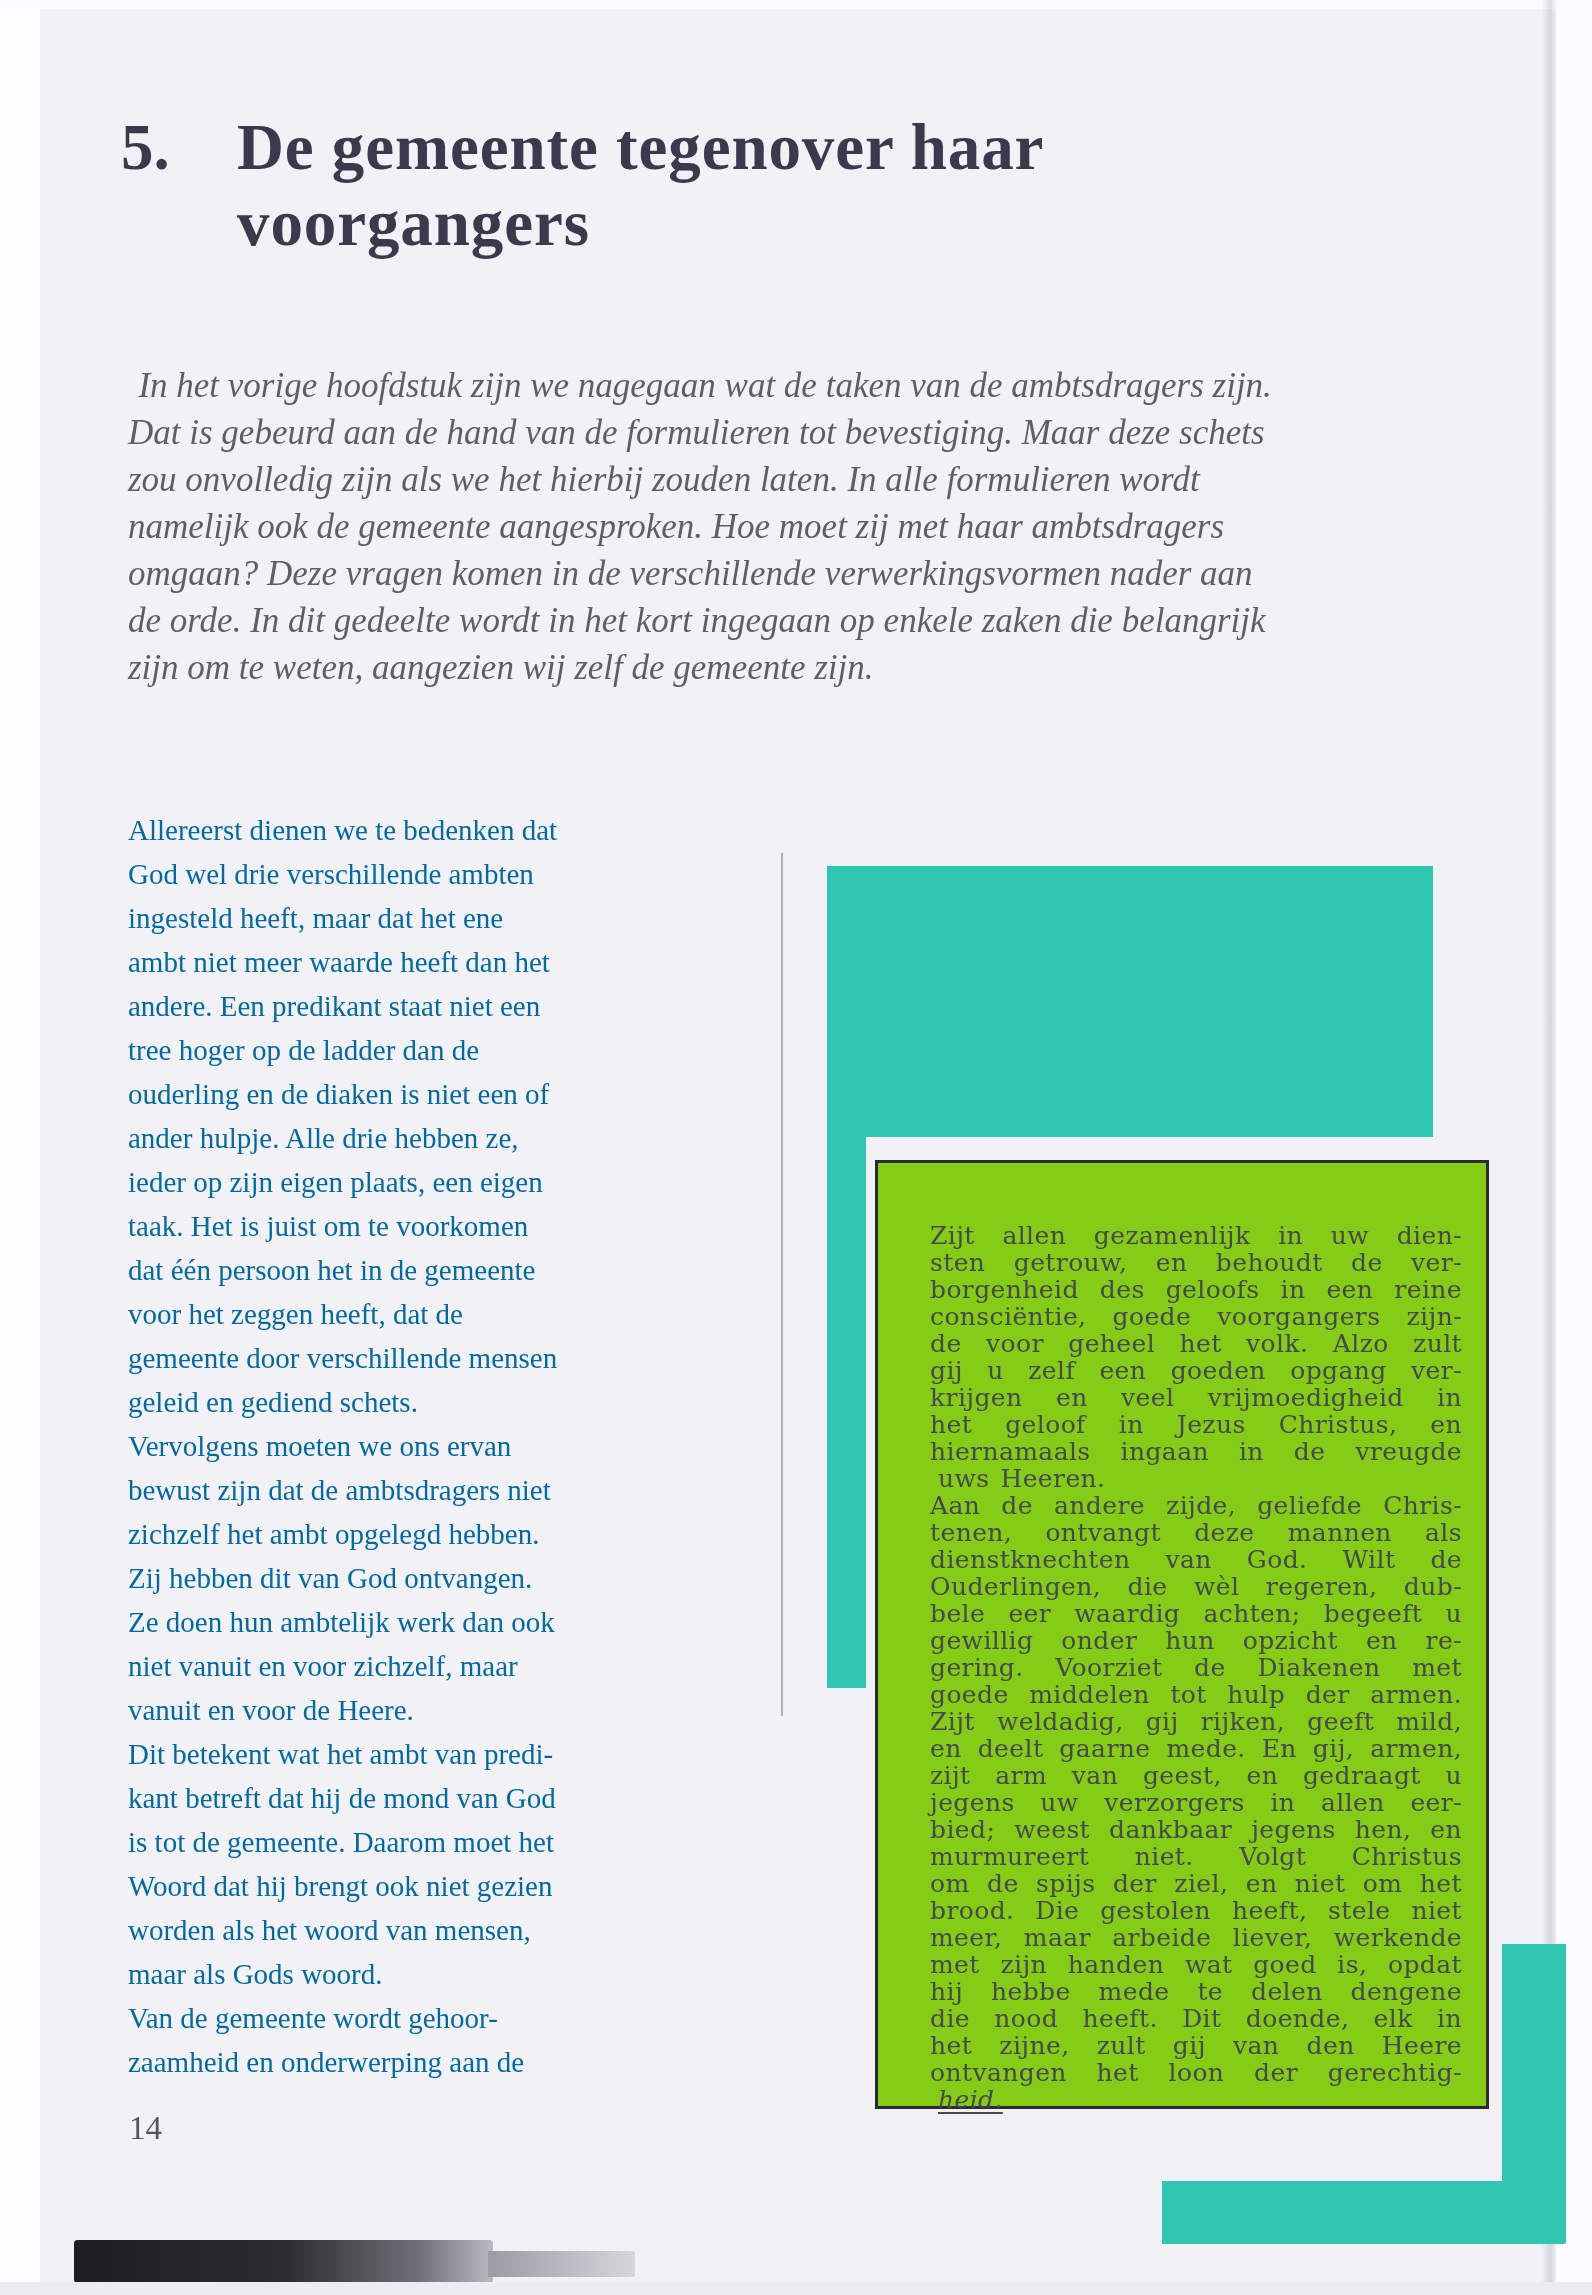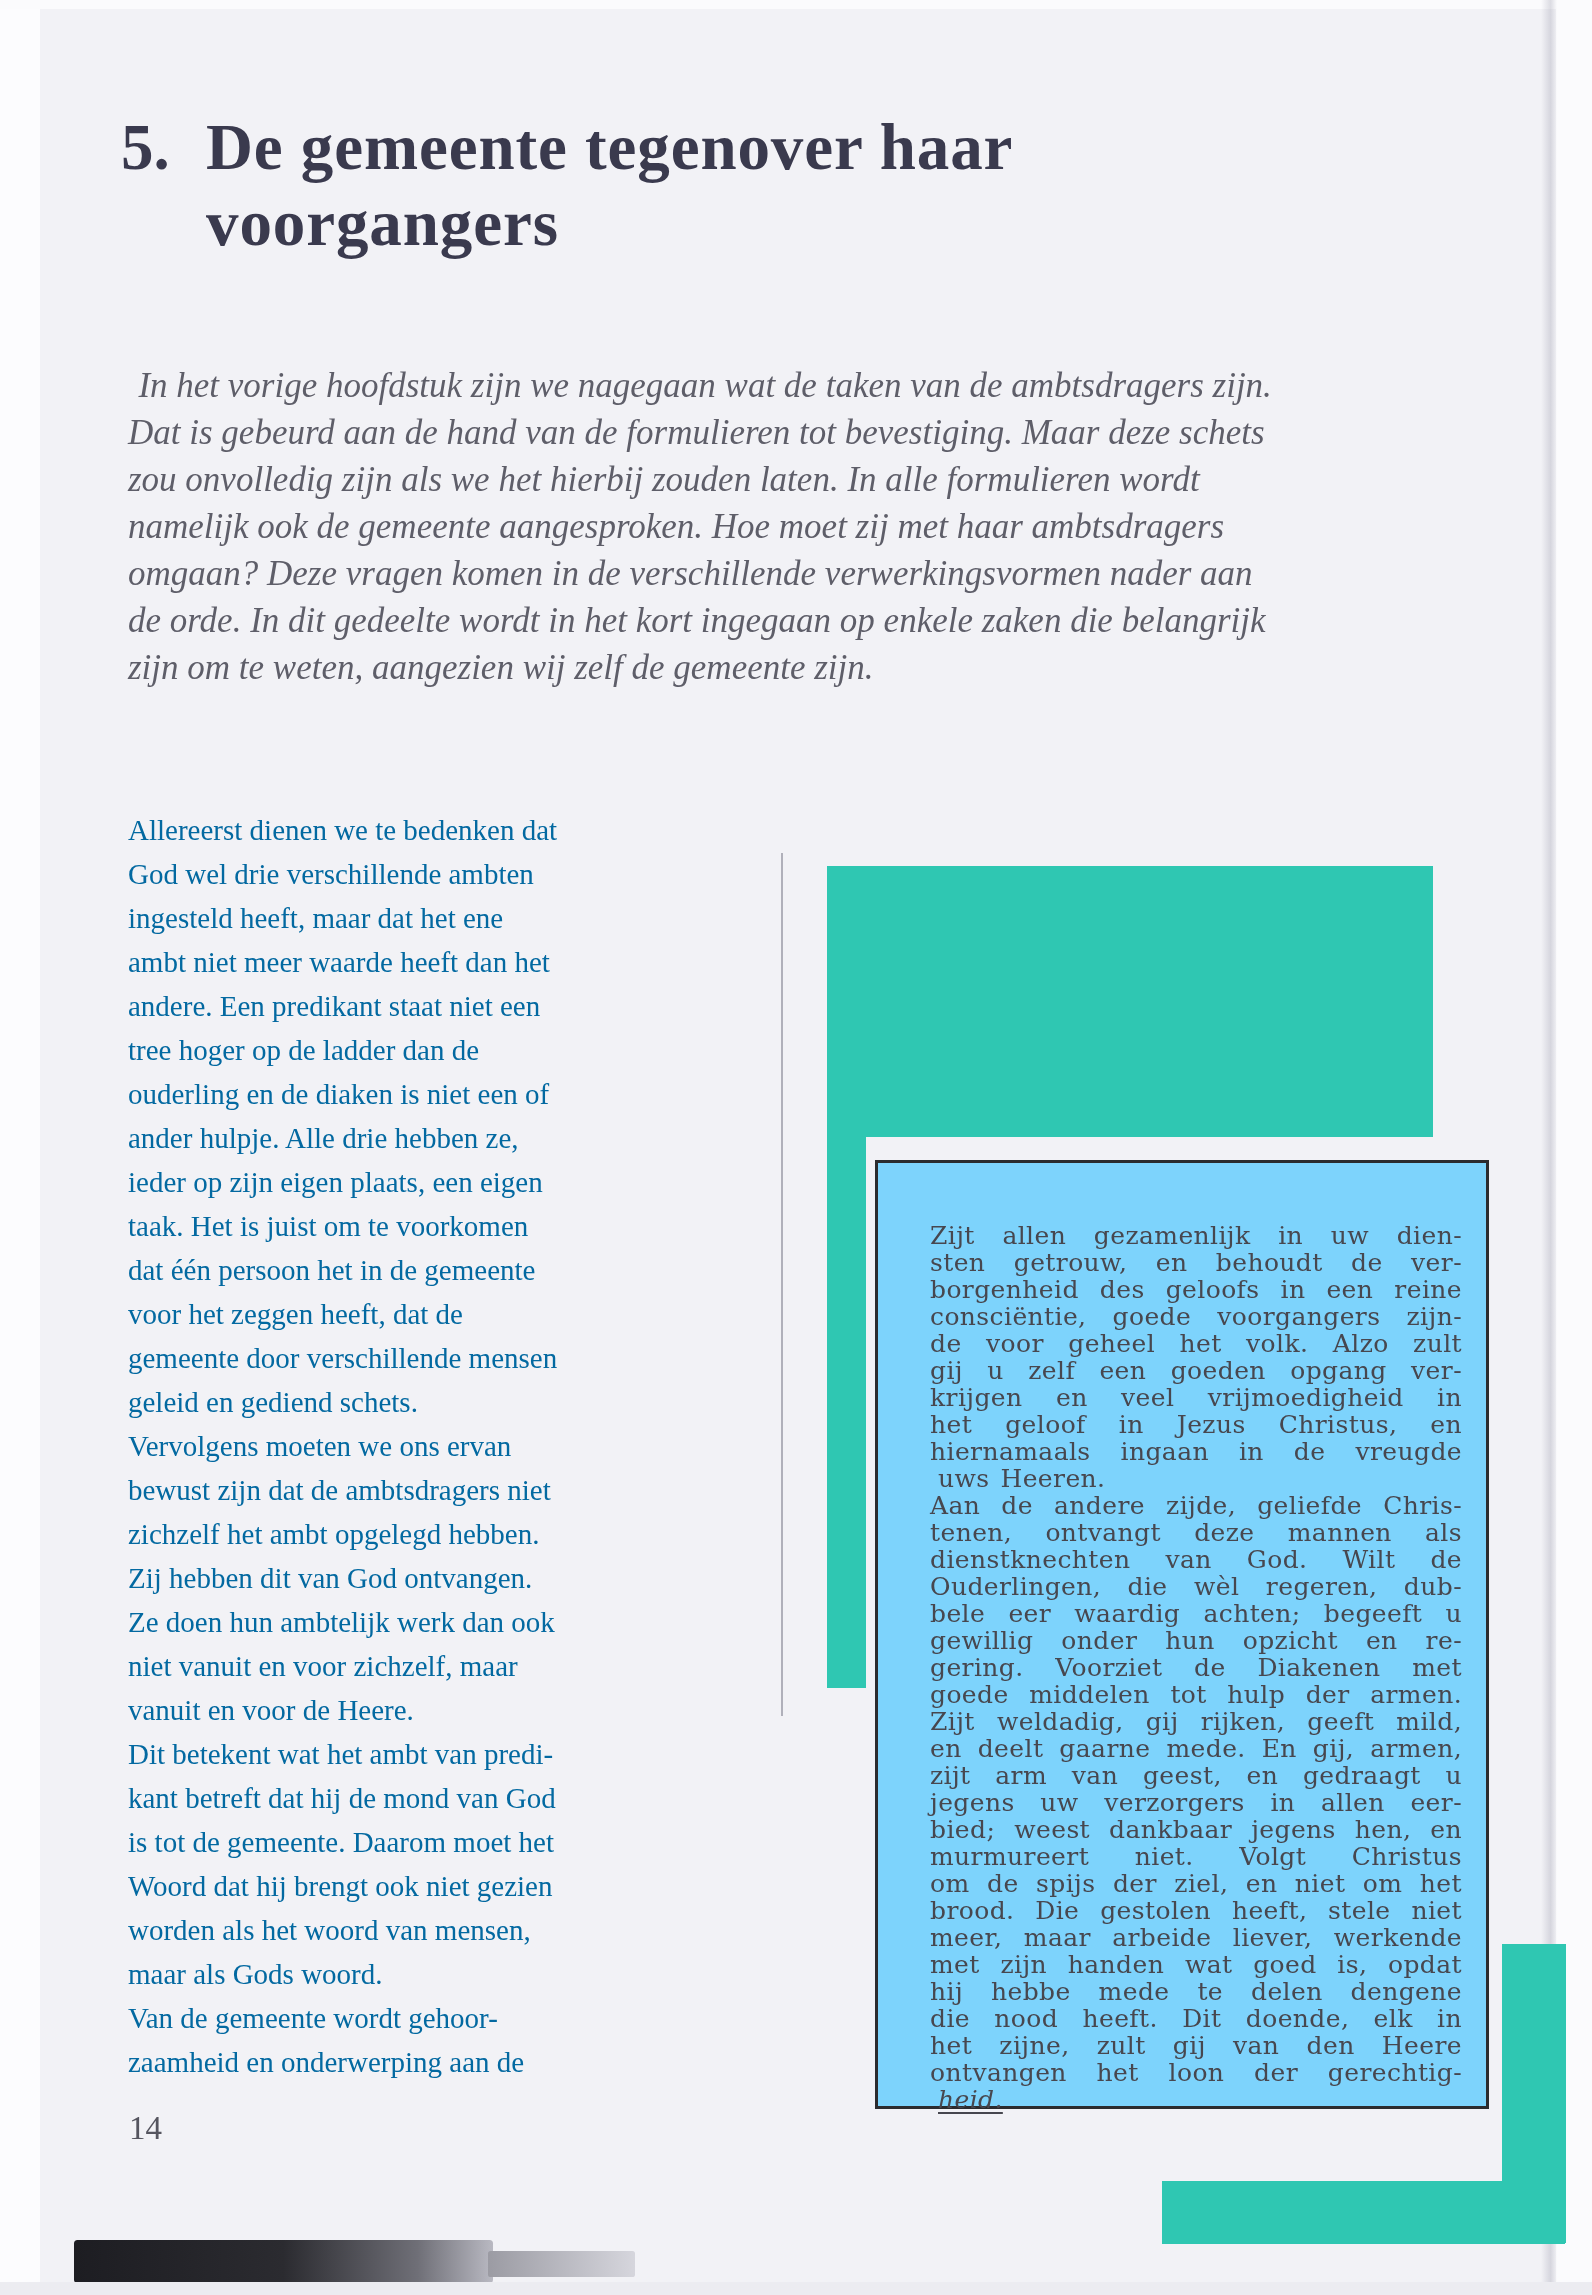--- a/index.html
+++ b/index.html
@@ -12,36 +12,36 @@
   .crease-right{position:absolute;left:1541px;top:0;width:15.5px;height:2295px;
                 background:linear-gradient(90deg,rgba(140,140,160,0) 0%,rgba(140,140,160,.28) 60%,rgba(140,140,160,0) 100%);}
   .edge-bottom{position:absolute;left:0;top:2282px;width:1592px;height:14px;background:#ececf1;}
   .scan-artifact{position:absolute;left:74px;top:2240px;width:419px;height:43px;border-radius:3.5px;
                  background:linear-gradient(90deg,#1d1d22 0%,#2b2b30 50%,#6f6f77 82%,#b9b9c2 100%);}
   .scan-artifact2{position:absolute;left:488px;top:2251px;width:147px;height:26px;border-radius:2.6px;
                  background:linear-gradient(90deg,#9b9ba3,#d6d6dd);}
   
   .title{position:absolute;left:121px;top:109px;color:#3a3a4e;}
   .chapter-num{position:absolute;left:0;top:0;font-size:65px;font-weight:bold;line-height:76px;}
-  .title-lines{margin-left:85px;font-size:65px;font-weight:bold;line-height:76px;letter-spacing:0.9px;}
+  .title-lines{margin-left:116px;font-size:65px;font-weight:bold;line-height:76px;letter-spacing:0.9px;}
   
   .intro{position:absolute;left:128px;top:362px;width:1407px;color:#5e5e69;font-size:35px;line-height:47px;font-style:italic;}
   .intro .line:first-child{padding-left:10.4px;}
   
   .left-col{position:absolute;left:128px;top:808px;width:643px;color:#0369a1;font-size:29px;line-height:44px;}
   .line{white-space:pre;}
   .col-divider{position:absolute;left:781px;top:853px;width:1.7px;height:863px;background:#b0b0ba;}
   
   .teal{position:absolute;background:#2fc7b2;}
   .teal-band{left:827px;top:866px;width:606px;height:271px;}
   .teal-strip-left{left:827px;top:866px;width:39px;height:822px;}
   .teal-strip-right{left:1502px;top:1944px;width:64px;height:299px;}
   .teal-bar-bottom{left:1162px;top:2181px;width:403px;height:63px;}
   
-  .quote-box{position:absolute;left:875px;top:1160px;width:614px;height:949px;background:#7dd3fc;
+  .quote-box{position:absolute;left:875px;top:1160px;width:614px;height:949px;background:#84cc16;
              border:3.5px solid #2b2b2e;box-sizing:border-box;padding:59px 24px 0 52px;
              font-family:"DejaVu Serif","Liberation Serif",serif;color:#47474f;}
   .quote-para{font-size:25px;line-height:27px;letter-spacing:0.4px;word-spacing:2.6px;}
   .quote-para .line{white-space:normal;text-align:justify;text-align-last:justify;}
   .quote-para .line.p-last{text-align-last:left;margin-left:8px;}
   .quote-para.q2 .line.p-last{text-decoration:underline;text-underline-offset:4.3px;font-style:italic;}
   
   .page-number{position:absolute;left:129px;top:2110px;font-size:33px;color:#55555f;}
 </style>
 </head>

